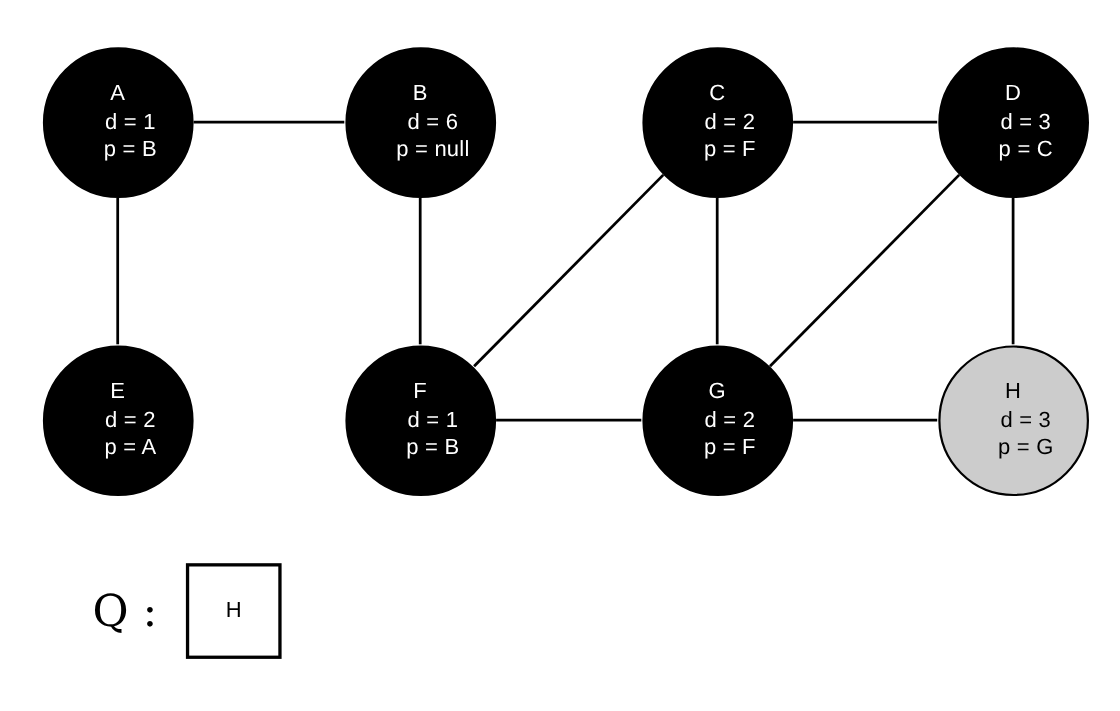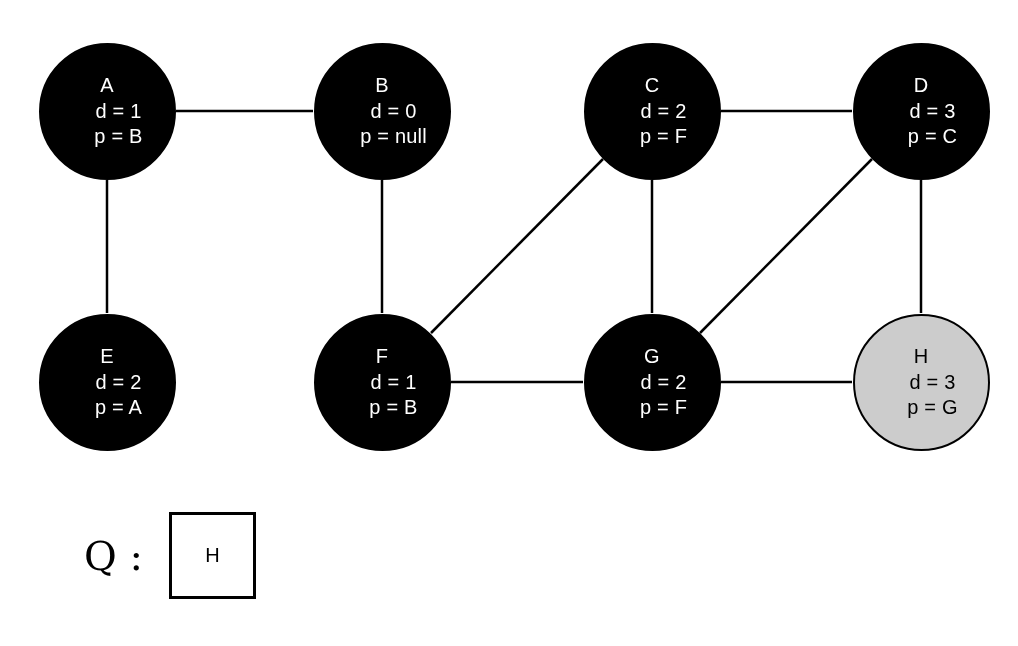--- a/index.html
+++ b/index.html
@@ -110,21 +110,21 @@
     </svg>
 
   <div id="node-layer">
       <div class="graph-node visited" style="left: 38.5px; top: 42.5px;">
         <div class="node-id">A</div>
         <div class="node-dist">d = 1</div>
         <div class="node-parent">p = B</div>
       </div>
       <div class="graph-node visited" style="left: 313.5px; top: 42.5px;">
         <div class="node-id">B</div>
-        <div class="node-dist">d = 0</div>
+        <div class="node-dist">d = 6</div>
         <div class="node-parent">p = null</div>
       </div>
       <div class="graph-node visited" style="left: 583.5px; top: 42.5px;">
         <div class="node-id">C</div>
         <div class="node-dist">d = 2</div>
         <div class="node-parent">p = F</div>
       </div>
       <div class="graph-node visited" style="left: 852.5px; top: 42.5px;">
         <div class="node-id">D</div>
         <div class="node-dist">d = 3</div>

